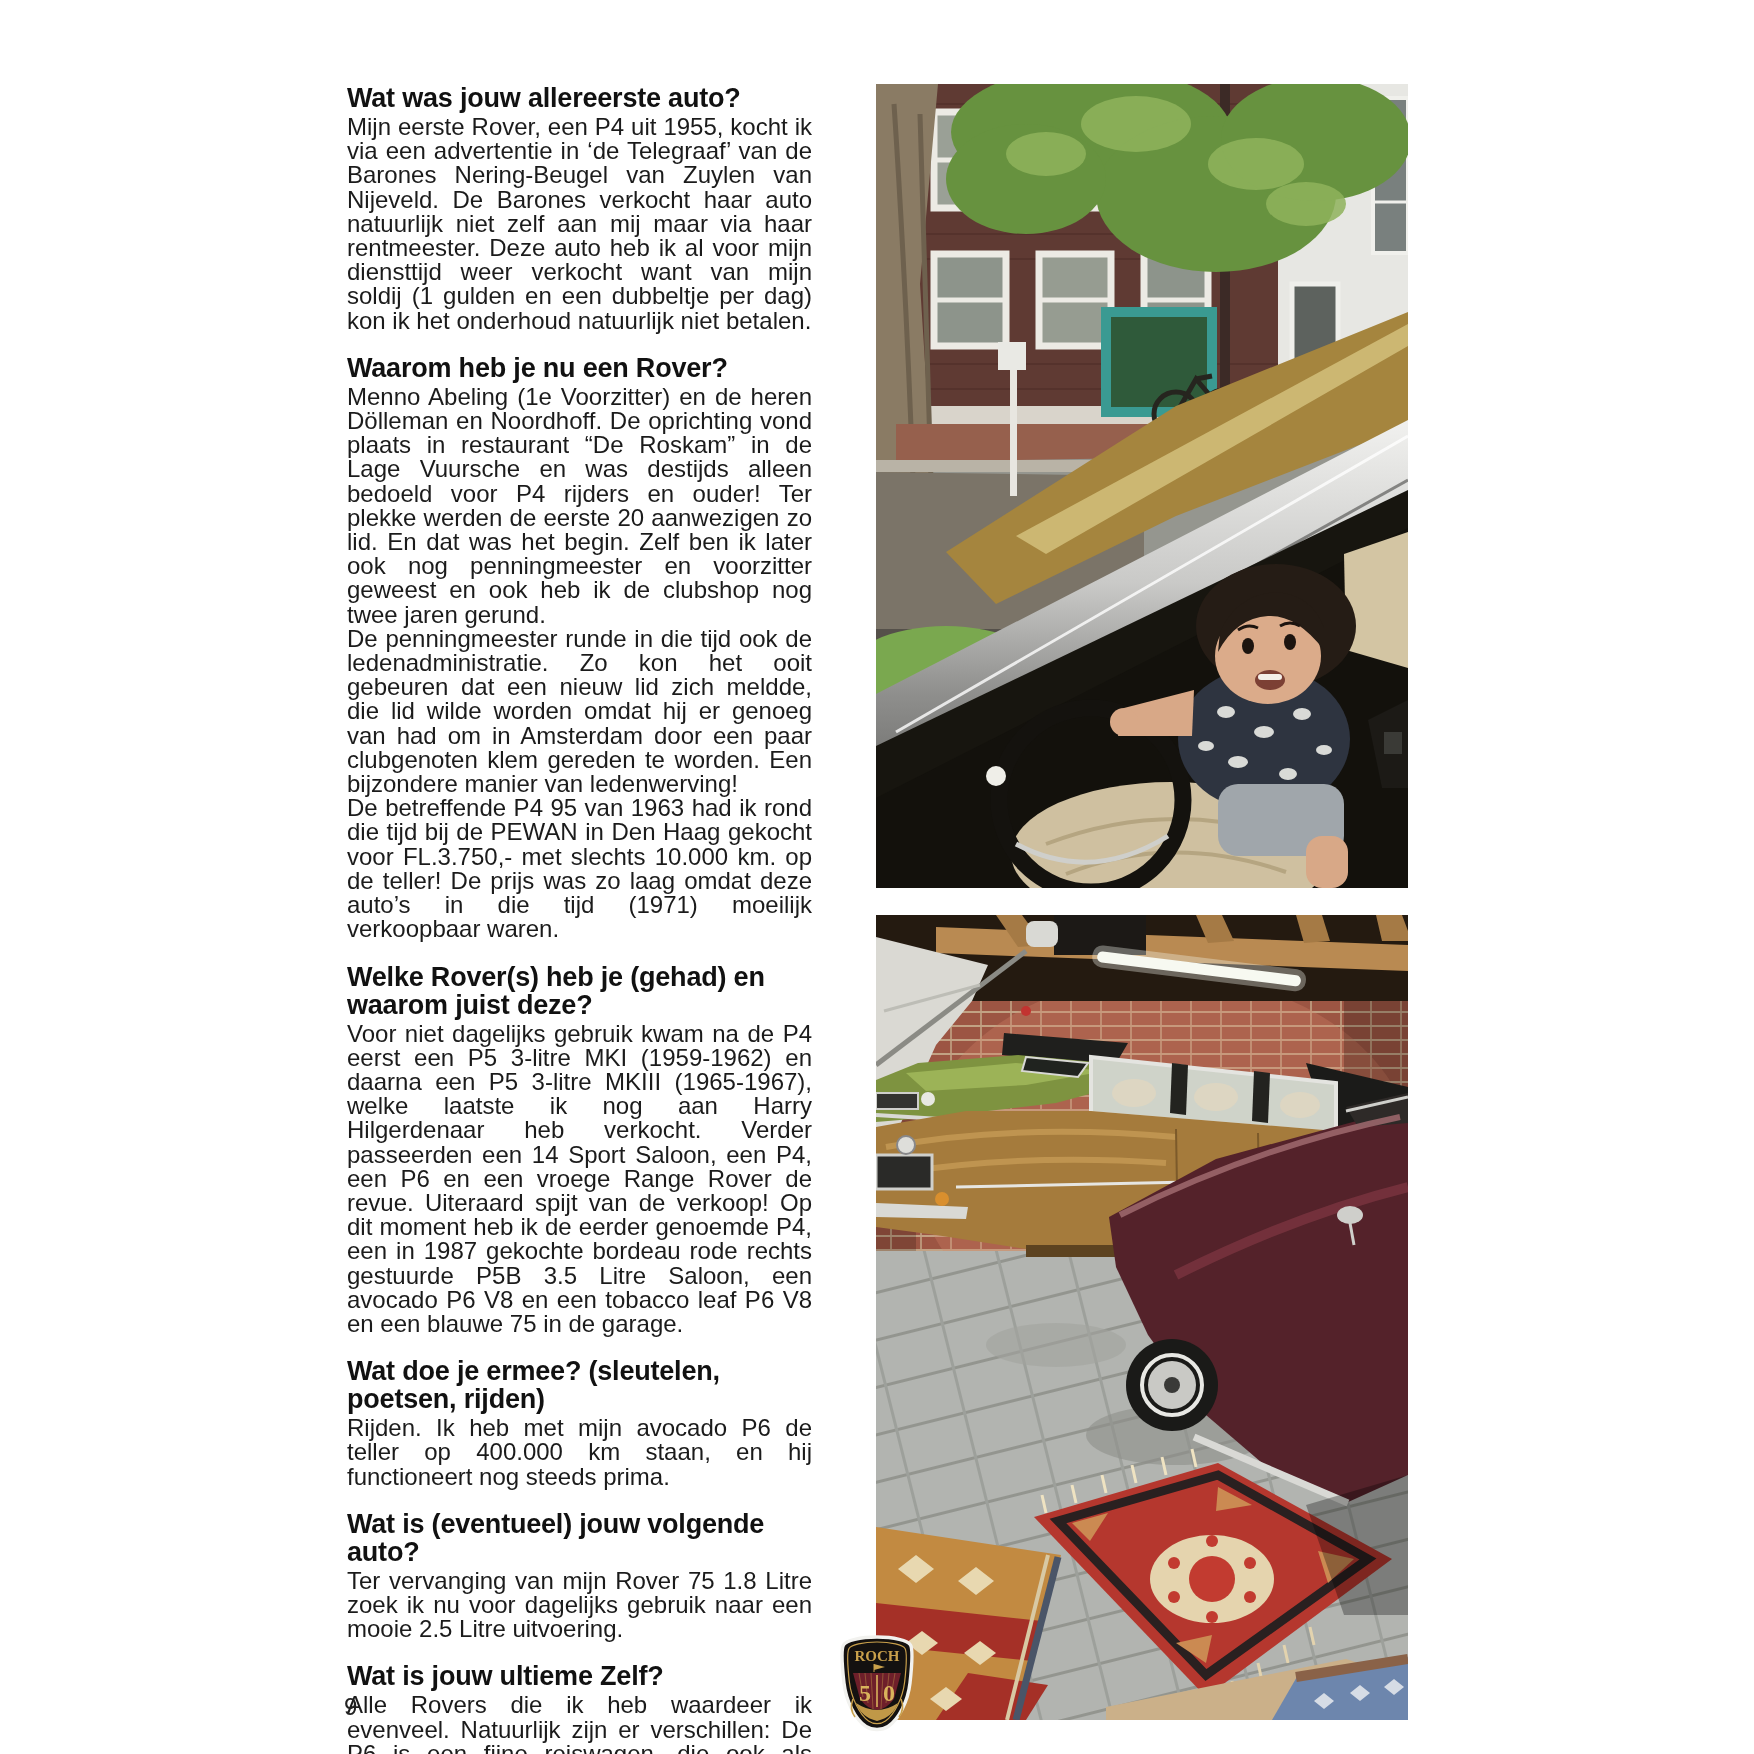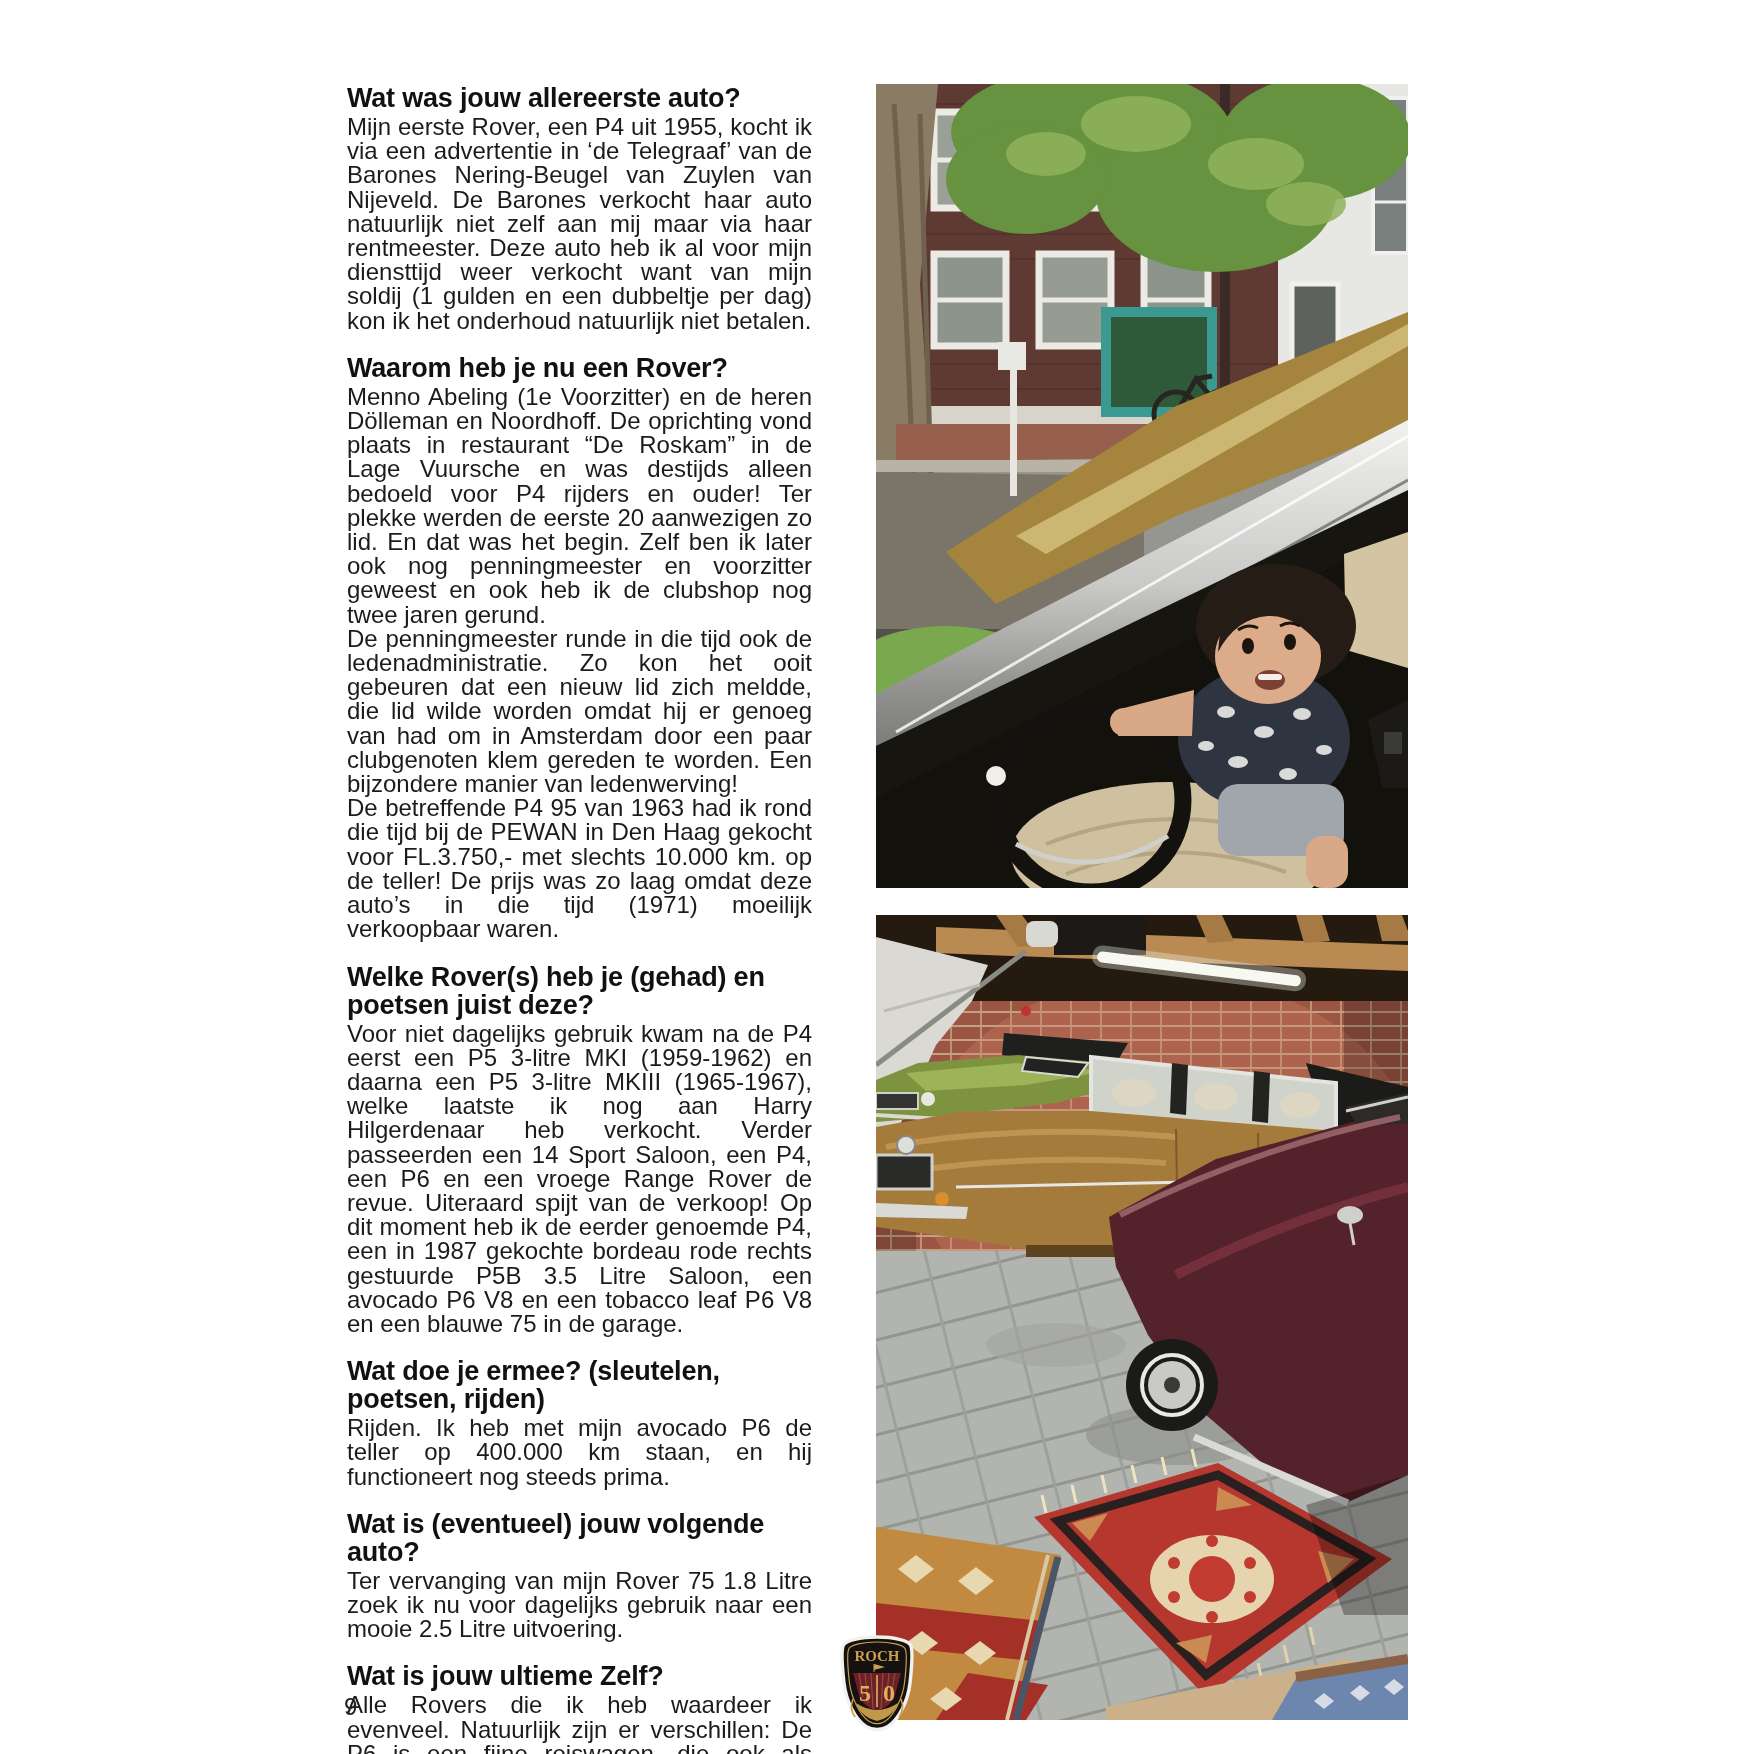--- a/index.html
+++ b/index.html
@@ -31,21 +31,21 @@
         <h3>Wat was jouw allereerste auto?</h3>
         <p>Mijn eerste Rover, een P4 uit 1955, kocht ik via een advertentie in ‘de Telegraaf’ van de Barones Nering-Beugel van Zuylen van Nijeveld. De Barones verkocht haar auto natuurlijk niet zelf aan mij maar via haar rentmeester. Deze auto heb ik al voor mijn diensttijd weer verkocht want van mijn soldij (1 gulden en een dubbeltje per dag) kon ik het onderhoud natuurlijk niet betalen.</p>
       </section>
       <section>
         <h3>Waarom heb je nu een Rover?</h3>
         <p>Menno Abeling (1e Voorzitter) en de heren Dölleman en Noordhoff. De oprichting vond plaats in restaurant “De Roskam” in de Lage Vuursche en was destijds alleen bedoeld voor P4 rijders en ouder! Ter plekke werden de eerste 20 aanwezigen zo lid. En dat was het begin. Zelf ben ik later ook nog penningmeester en voorzitter geweest en ook heb ik de clubshop nog twee jaren gerund.</p>
         <p>De penningmeester runde in die tijd ook de ledenadministratie. Zo kon het ooit gebeuren dat een nieuw lid zich meldde, die lid wilde worden omdat hij er genoeg van had om in Amsterdam door een paar clubgenoten klem gereden te worden. Een bijzondere manier van ledenwerving!</p>
         <p>De betreffende P4 95 van 1963 had ik rond die tijd bij de PEWAN in Den Haag gekocht voor FL.3.750,- met slechts 10.000 km. op de teller! De prijs was zo laag omdat deze auto’s in die tijd (1971) moeilijk verkoopbaar waren.</p>
       </section>
       <section>
-        <h3>Welke Rover(s) heb je (gehad) en poetsen juist deze?</h3>
+        <h3>Welke Rover(s) heb je (gehad) en waarom juist deze?</h3>
         <p>Voor niet dagelijks gebruik kwam na de P4 eerst een P5 3-litre MKI (1959-1962) en daarna een P5 3-litre MKIII (1965-1967), welke laatste ik nog aan Harry Hilgerdenaar heb verkocht. Verder passeerden een 14 Sport Saloon, een P4, een P6 en een vroege Range Rover de revue. Uiteraard spijt van de verkoop! Op dit moment heb ik de eerder genoemde P4, een in 1987 gekochte bordeau rode rechts gestuurde P5B 3.5 Litre Saloon, een avocado P6 V8 en een tobacco leaf P6 V8 en een blauwe 75 in de garage.</p>
       </section>
       <section>
         <h3>Wat doe je ermee? (sleutelen, poetsen, rijden)</h3>
         <p>Rijden. Ik heb met mijn avocado P6 de teller op 400.000 km staan, en hij functioneert nog steeds prima.</p>
       </section>
       <section>
         <h3>Wat is (eventueel) jouw volgende auto?</h3>
         <p>Ter vervanging van mijn Rover 75 1.8 Litre zoek ik nu voor dagelijks gebruik naar een mooie 2.5 Litre uitvoering.</p>
       </section>

